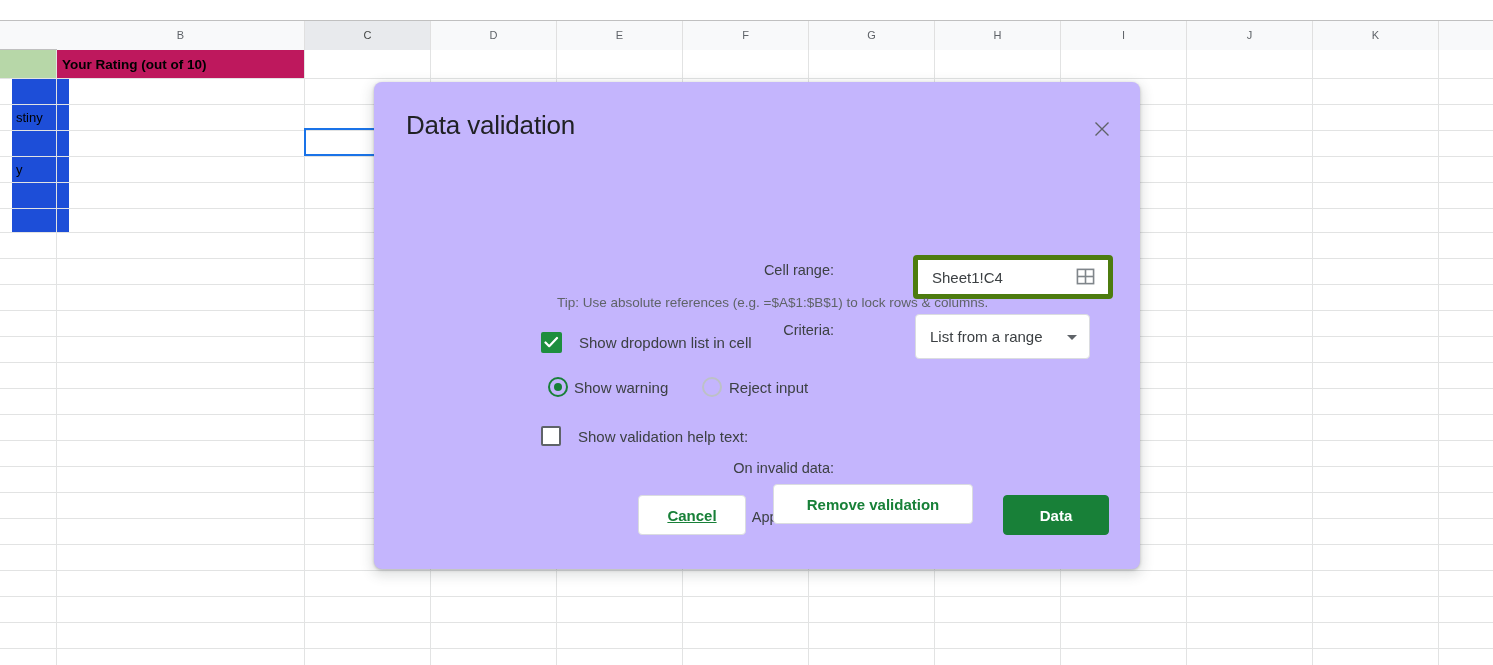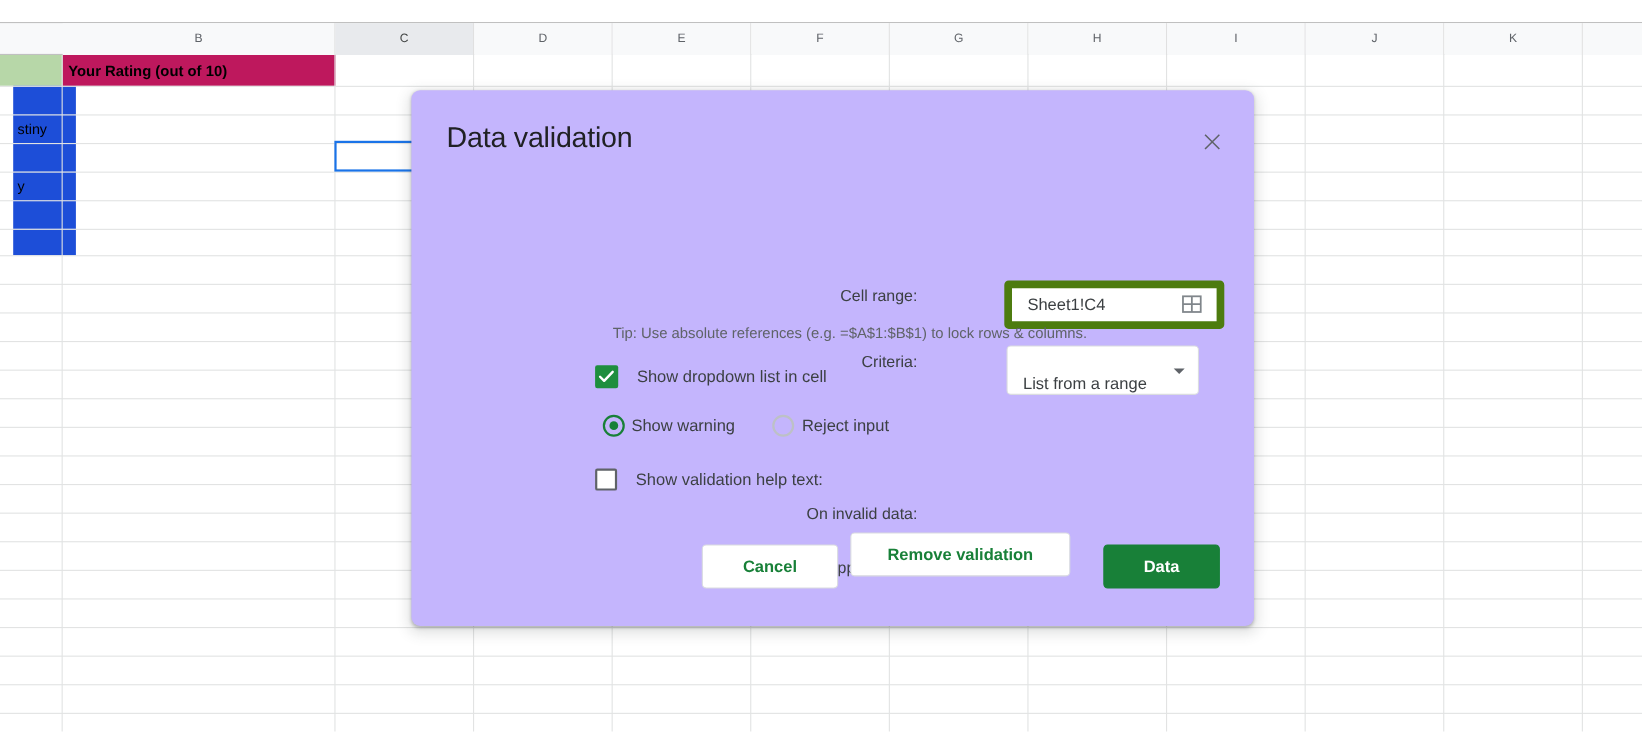--- a/index.html
+++ b/index.html
@@ -114,21 +114,21 @@
 
   .row-label {
     position: absolute;
     font-size: 14.5px;
     color: #3c4043;
     text-align: right;
   }
 
   .field-box {
     position: absolute;
-    border: 7px solid #4d7c0f;
+    border: 5px solid #4d7c0f;
     border-radius: 4px;
     background: #fff;
     display: flex;
     align-items: center;
     font-size: 15px;
     color: #3c4043;
     padding-left: 14px;
   }
   .field-box .ph { color: #80868b; }
   .grid-pick {
@@ -137,21 +137,21 @@
     transform: translateY(-50%);
     width: 20px; height: 20px;
   }
 
   .select-box {
     position: absolute;
     border: 1px solid #dadce0;
     border-radius: 4px;
     background: #fff;
     display: flex;
-    align-items: flex-end;
+    align-items: center;
     font-size: 15px;
     color: #3c4043;
     padding-left: 14px;
     cursor: pointer;
   }
   .caret {
     position: absolute;
     right: 12px; top: 50%;
     margin-top: -2px;
     width: 0; height: 0;
@@ -342,16 +342,16 @@
   <div class="inline-label" style="left:200px; top:297px;">Show warning</div>
 
   <div class="radio off" style="left:328px; top:295px;"></div>
   <div class="inline-label" style="left:355px; top:297px;">Reject input</div>
 
   <div class="row-label" style="left:340px; top:427px; width:120px;">Appearance:</div>
 
   <div class="cb-empty" style="left:167px; top:344px;"></div>
   <div class="inline-label" style="left:204px; top:346px;">Show validation help text:</div>
 
-  <div class="btn outline" style="left:264px; top:413px; width:124px;">Cancel</div>
+  <div class="btn outline" style="left:264px; top:413px; width:108px;text-decoration:underline;">Cancel</div>
   <div class="btn outline" style="left:399px; top:402px; width:200px;">Remove validation</div>
   <div class="btn filled" style="left:629px; top:413px; width:106px;">Data</div>
 </div>
 
 </body></html>

